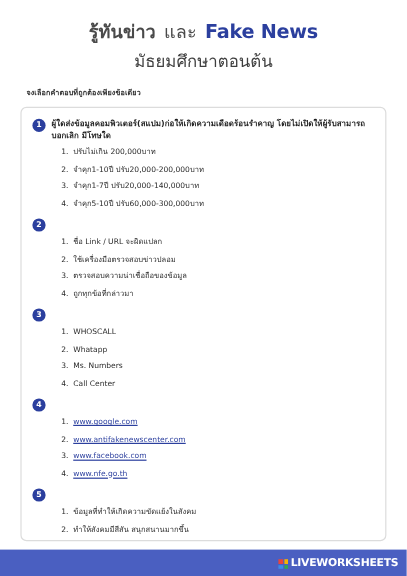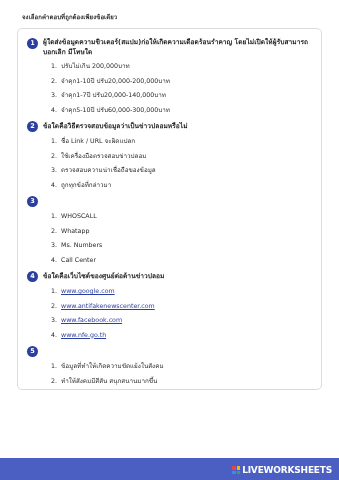--- a/index.html
+++ b/index.html
@@ -172,29 +172,37 @@
     color: #ffffff;
     letter-spacing: -.2px;
     text-align: center;
   }
 </style>
 </head>
 <body>
 
 <div class="sheet">
 
+  <div class="header">
+    <div class="title-line">
+      <span class="title-thai">รู้ทันข่าว</span>
+      <span class="title-conj">และ</span>
+      <span class="title-en">Fake News</span>
+    </div>
+    <div class="subtitle">มัธยมศึกษาตอนต้น</div>
+  </div>
 
   <div class="instruction">จงเลือกคำตอบที่ถูกต้องเพียงข้อเดียว</div>
 
   <div class="quiz-card">
 
     <div class="qblock">
       <div class="qhead">
         <div class="qnum">1</div>
-        <div class="qtext">ผู้ใดส่งข้อมูดความขิวเตอร์(สแปม)ก่อให้เกิดความเดือดร้อนรำคาญ โดยไม่เปิดให้ผู้รับสามารถบอกเลิก มีโทษใด</div>
+        <div class="qtext">ผู้ใดส่งข้อมูลคอมพิวเตอร์(สแปม)ก่อให้เกิดความเดือดร้อนรำคาญ โดยไม่เปิดให้ผู้รับสามารถบอกเลิก มีโทษใด</div>
       </div>
       <ul class="opts">
         <li class="opt">
           <span class="opt-idx">1.</span>
           <span class="opt-txt">ปรับไม่เกิน 200,000บาท</span>
         </li>
         <li class="opt">
           <span class="opt-idx">2.</span>
           <span class="opt-txt">จำคุก1-10ปี ปรับ20,000-200,000บาท</span>
         </li>
@@ -205,21 +213,20 @@
         <li class="opt">
           <span class="opt-idx">4.</span>
           <span class="opt-txt">จำคุก5-10ปี ปรับ60,000-300,000บาท</span>
         </li>
       </ul>
     </div>
 
     <div class="qblock">
       <div class="qhead">
         <div class="qnum">2</div>
-        <div class="qtext">ข้อใดคือวิธีตรวจสอบข้อมูลว่าเป็นข่าวปลอมหรือไม่</div>
       </div>
       <ul class="opts">
         <li class="opt">
           <span class="opt-idx">1.</span>
           <span class="opt-txt">ชื่อ Link / URL จะผิดแปลก</span>
         </li>
         <li class="opt">
           <span class="opt-idx">2.</span>
           <span class="opt-txt">ใช้เครื่องมือตรวจสอบข่าวปลอม</span>
         </li>
@@ -254,21 +261,20 @@
         <li class="opt">
           <span class="opt-idx">4.</span>
           <span class="opt-txt">Call Center</span>
         </li>
       </ul>
     </div>
 
     <div class="qblock">
       <div class="qhead">
         <div class="qnum">4</div>
-        <div class="qtext">ข้อใดคือเว็บไซต์ของศูนย์ต่อต้านข่าวปลอม</div>
       </div>
       <ul class="opts">
         <li class="opt opt-link">
           <span class="opt-idx">1.</span>
           <span class="opt-txt">www.google.com</span>
         </li>
         <li class="opt opt-link">
           <span class="opt-idx">2.</span>
           <span class="opt-txt">www.antifakenewscenter.com</span>
         </li>

